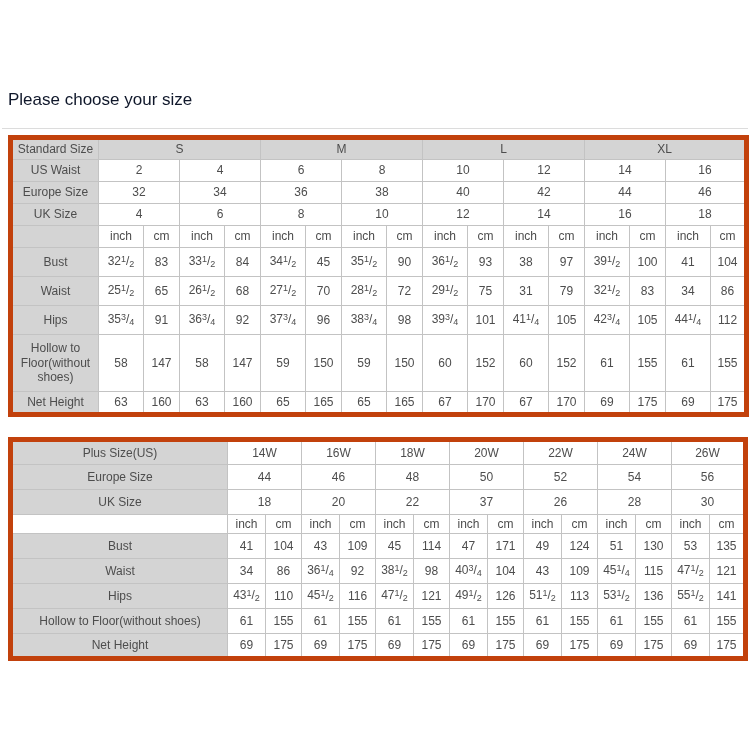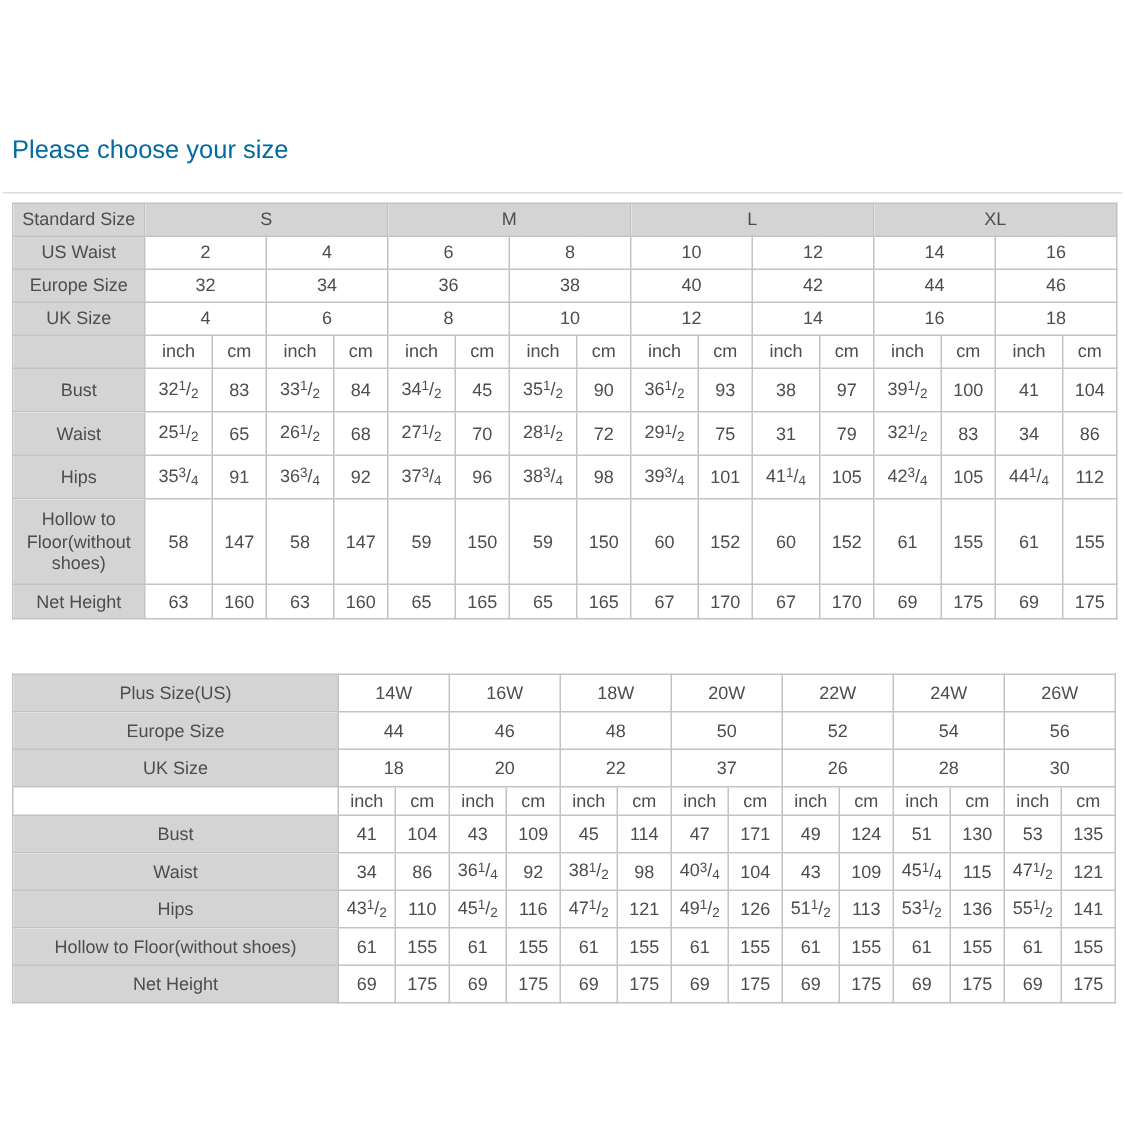--- a/index.html
+++ b/index.html
@@ -1,22 +1,22 @@
 <!DOCTYPE html>
 <html><head>
 <meta charset="utf-8">
 <style>
   html,body{margin:0;padding:0;background:#fff;}
   body{font-family:"Liberation Sans","DejaVu Sans",sans-serif;}
   .page{position:relative;width:750px;height:750px;background:#fff;overflow:hidden;}
-  .title{position:absolute;left:8px;top:90px;margin:0;font-size:17px;font-weight:normal;color:#0369a1;}
+  .title{position:absolute;left:8px;top:90px;margin:0;font-size:17px;font-weight:normal;color:#0f172a;}
   .rule{position:absolute;left:2px;top:128px;width:746px;height:0;border-top:1px solid #dcdcdc;}
-  table.sizes{position:absolute;left:8px;border-collapse:collapse;table-layout:fixed;background:#fff;border:1px solid #c2410c;}
+  table.sizes{position:absolute;left:8px;border-collapse:collapse;table-layout:fixed;background:#fff;border:5px solid #c2410c;}
   #table-standard{top:135px;width:736px;}
-  #table-plus{top:449px;width:735px;}
+  #table-plus{top:437px;width:735px;}
   td{border:1px solid #c3c3c3;text-align:center;vertical-align:middle;font-size:12px;color:#4d4d4d;padding:0 1px;line-height:1.2;overflow:hidden;}
   td.g{background:#d4d4d4;}
   #table-standard tr{height:22px;}
   #table-standard tr:nth-child(6),
   #table-standard tr:nth-child(7),
   #table-standard tr:nth-child(8){height:29px;}
   #table-standard tr:nth-child(9){height:57px;}
   #table-standard tr:nth-child(10){height:23px;}
   #table-plus tr{height:25px;}
   #table-plus tr:nth-child(4){height:19px;}

